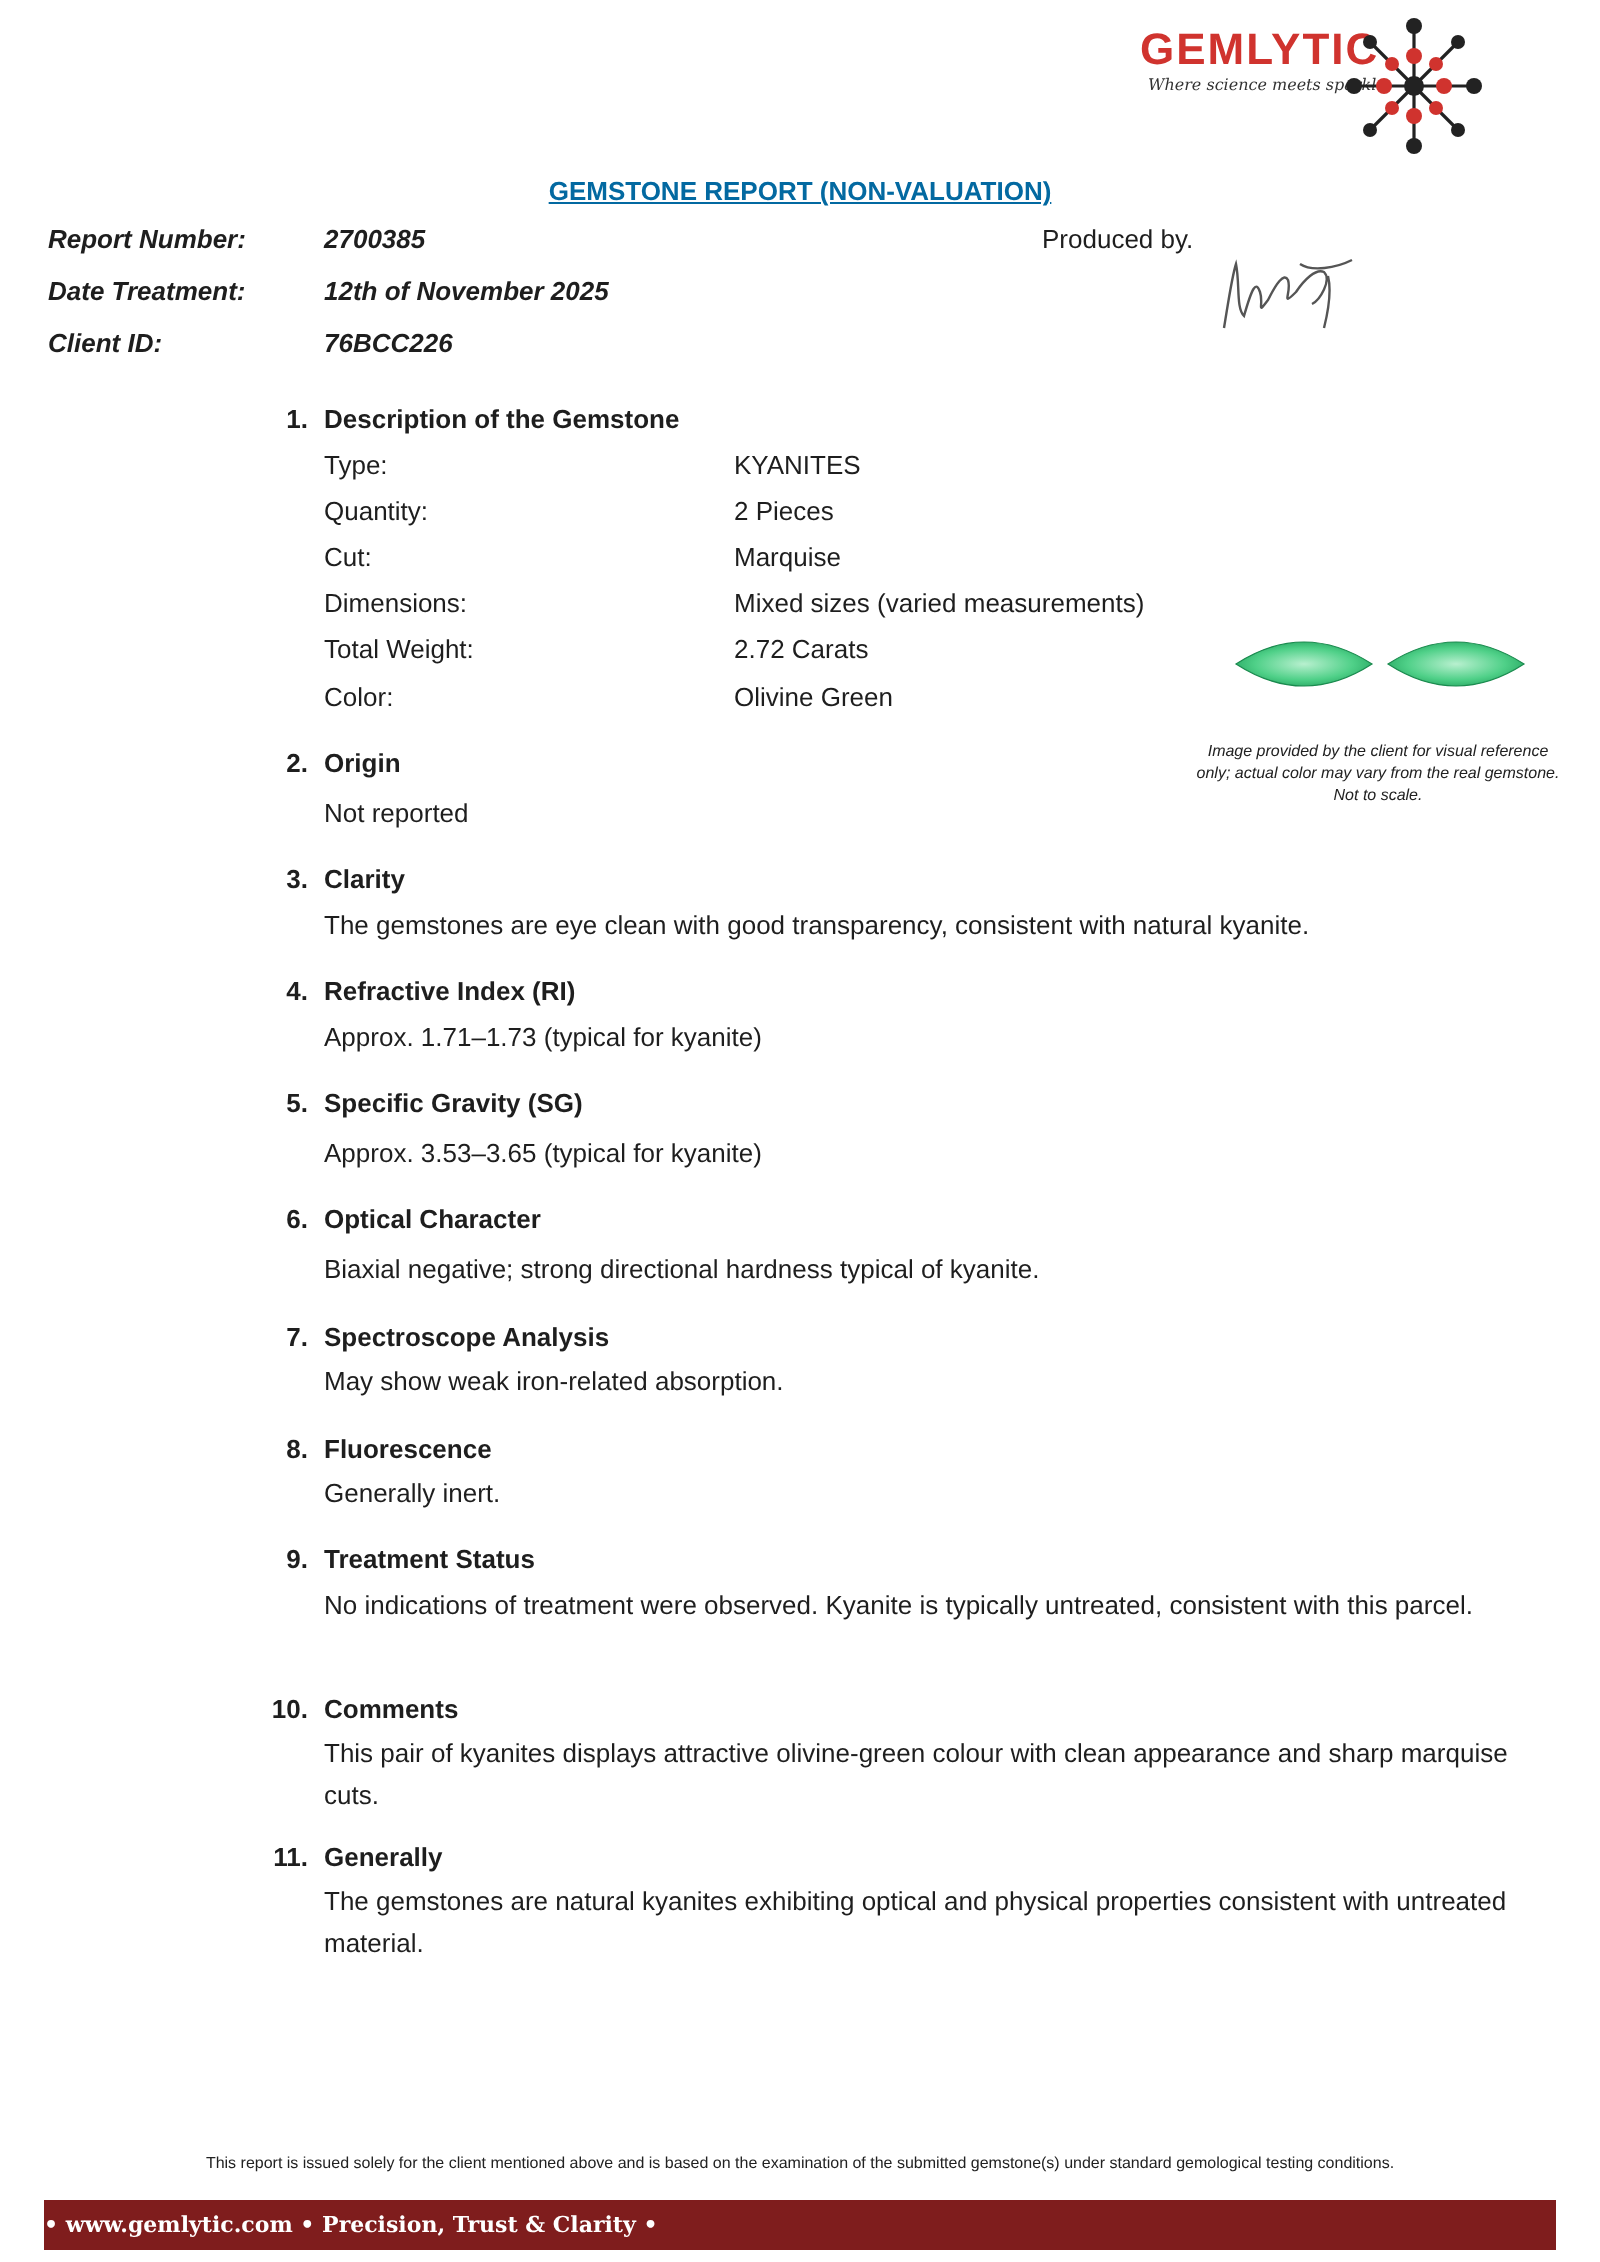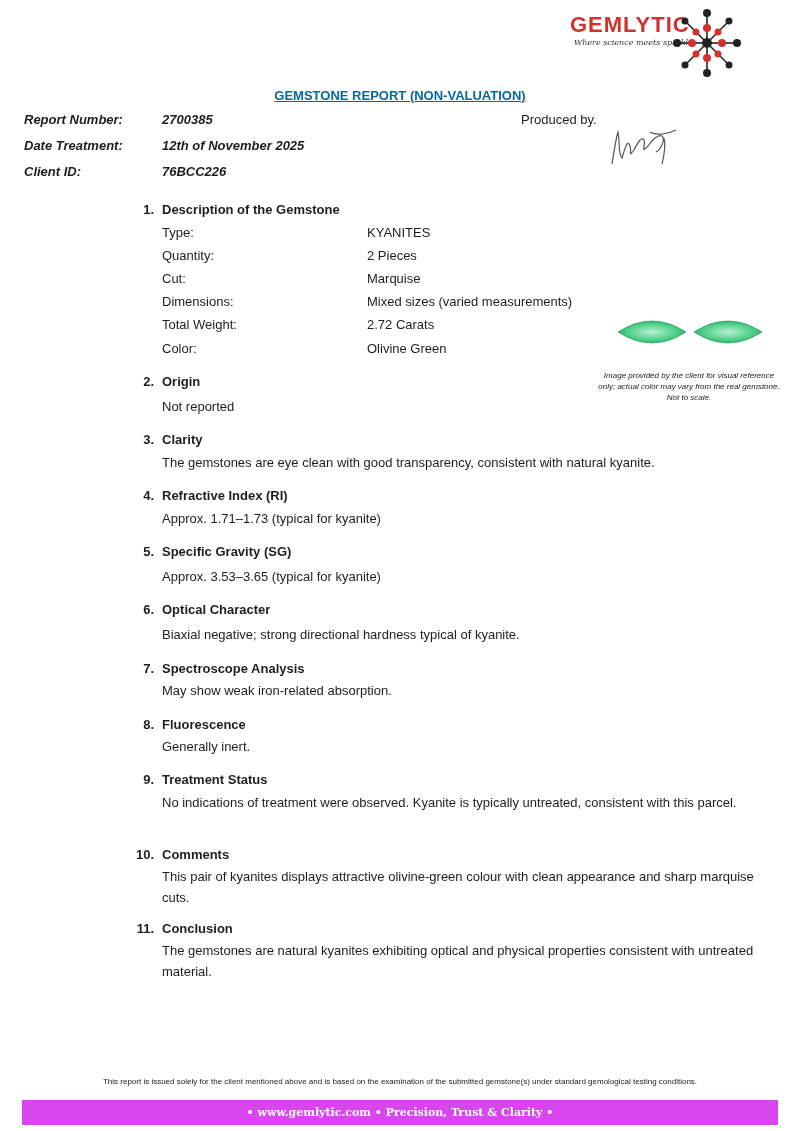--- a/index.html
+++ b/index.html
@@ -22,21 +22,21 @@
   .sec-title { position: absolute; left: 162px; font-size: 13px; font-weight: bold; }
   .sec-body { position: absolute; left: 162px; width: 600px; font-size: 13px; line-height: 21px; }
 
   .dl-label { position: absolute; left: 162px; font-size: 13px; }
   .dl-value { position: absolute; left: 367px; font-size: 13px; }
 
   .gems { position: absolute; left: 616px; top: 310px; width: 150px; height: 44px; }
   .gem-caption { position: absolute; left: 596px; top: 370px; width: 186px; text-align: center; font-size: 8px; font-style: italic; line-height: 11px; color: #222; }
 
   .disclaimer { position: absolute; left: 0; width: 800px; top: 1077px; text-align: center; font-size: 8px; color: #222; }
-  .footer-bar { position: absolute; left: 22px; top: 1100px; width: 756px; height: 25px; background: #d946ef; color: #fff; text-align: center; line-height: 25px; font-family: "DejaVu Serif", serif; font-weight: bold; font-size: 11px; }
+  .footer-bar { position: absolute; left: 22px; top: 1100px; width: 756px; height: 25px; background: #7f1d1d; color: #fff; text-align: left; line-height: 25px; font-family: "DejaVu Serif", serif; font-weight: bold; font-size: 11px; }
 </style>
 </head>
 <body>
 
 <div class="logo">
   <div class="logo-word">GEMLYTIC</div>
   <div class="logo-tag">Where science meets sparkle</div>
   <svg class="logo-mark" viewBox="0 0 74 74">
     <g stroke="#222" stroke-width="1.6">
       <line x1="37" y1="37" x2="37" y2="8"></line>
@@ -155,21 +155,21 @@
     <div class="sec-title" style="top:772px">Treatment Status</div>
     <div class="sec-body" style="top:792px">No indications of treatment were observed. Kyanite is typically untreated, consistent with this parcel.</div>
   </div>
   <div>
     <div class="sec-num" style="left:124px;top:847px">10.</div>
     <div class="sec-title" style="top:847px">Comments</div>
     <div class="sec-body" style="top:866px">This pair of kyanites displays attractive olivine-green colour with clean appearance and sharp marquise cuts.</div>
   </div>
   <div>
     <div class="sec-num" style="left:124px;top:921px">11.</div>
-    <div class="sec-title" style="top:921px">Conclusion</div>
+    <div class="sec-title" style="top:921px">Generally</div>
     <div class="sec-body" style="top:940px">The gemstones are natural kyanites exhibiting optical and physical properties consistent with untreated material.</div>
   </div>
 </div>
 
 <div class="disclaimer">This report is issued solely for the client mentioned above and is based on the examination of the submitted gemstone(s) under standard gemological testing conditions.</div>
 <div class="footer-bar">
   <span>• www.gemlytic.com • Precision, Trust &amp; Clarity •</span>
 </div>
 
 </body></html>

